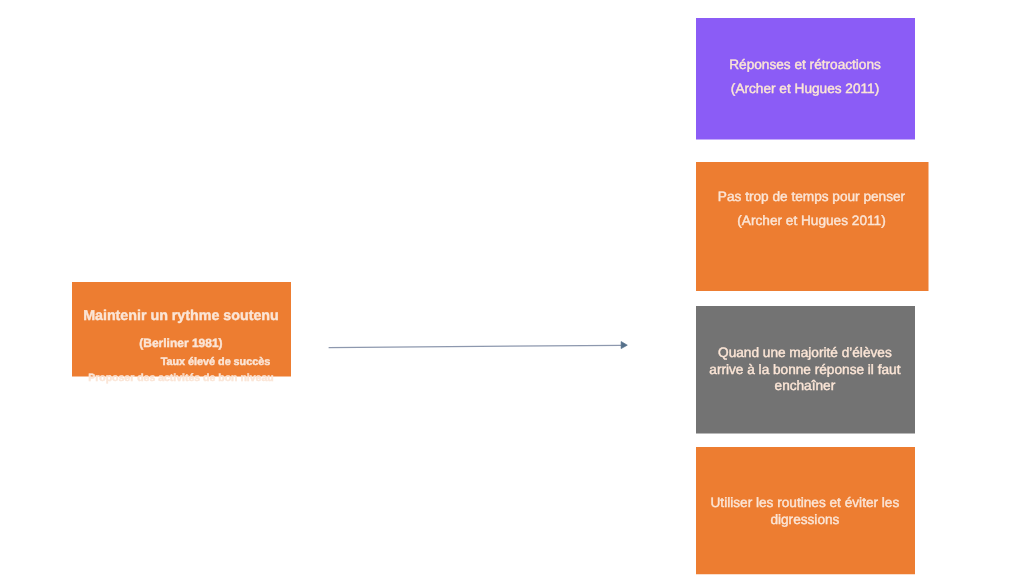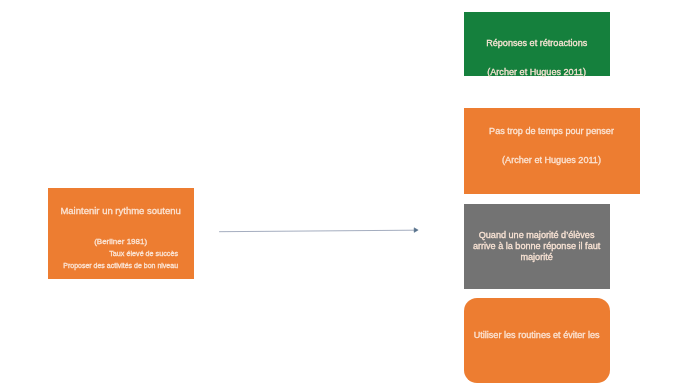--- a/index.html
+++ b/index.html
@@ -5,83 +5,84 @@
 <style>
   html,body{margin:0;padding:0;}
   body{width:680px;height:383px;background:#ffffff;overflow:hidden;
        font-family:"Liberation Sans",sans-serif;
        -webkit-font-smoothing:antialiased;}
   #slide{position:relative;width:680px;height:383px;background:#fff;}
   .box{position:absolute;background:#ED7D31;box-sizing:border-box;}
   .boxtext{position:absolute;left:0;right:0;text-align:center;color:#FBE5D6;-webkit-text-stroke:0.28px #FBE5D6;
            font-size:9.1px;line-height:10.05px;}
   .para{margin:0;}
-  .para + .para{margin-top:19px;}
+  .para + .para{margin-top:6px;}
   .ln{display:block;white-space:pre;}
   .pl{position:absolute;left:0;right:0;}
   #srcbox .ln{white-space:pre;}
 </style>
 </head>
 <body>
 
 <div id="slide" style="background-color: rgb(255, 255, 255);">
 
-  <div class="box" id="srcbox" style="left: 47.7px; top: 187.8px; width: 145.9px; height: 91px; background-color: rgb(237, 125, 49);">
+  <div class="box" id="srcbox" style="left: 47.7px; top: 187.8px; width: 145.9px; height: 63px; background-color: rgb(237, 125, 49); font-weight: bold;">
     <div class="boxtext" style="top: 0px; color: rgb(251, 229, 214);">
       <div class="para pl" style="top:18.7px;font-size:9.5px;line-height:10px;">
         <span class="ln">Maintenir un rythme soutenu</span>
       </div>
       <div class="para pl" style="top:29.9px;font-size:8.0px;line-height:10px;">
         <span class="ln">(Berliner 1981)</span>
       </div>
       <div class="para pl" style="top:42.1px;font-size:7.2px;line-height:10px;padding-left:46px;">
         <span class="ln">Taux élevé de succès</span>
       </div>
       <div class="para pl" style="top:54.2px;font-size:7.0px;line-height:10px;">
         <span class="ln">Proposer des activités de bon niveau</span>
       </div>
     </div>
   </div>
 
-  <div class="box" style="left: 463.5px; top: 12.2px; width: 146.4px; height: 64px; background-color: #15803d;">
+  <div class="box" style="left: 463.5px; top: 12.2px; width: 146.4px; height: 81px; background-color: #8b5cf6;">
     <div class="boxtext" style="top: 25.7px; line-height: 10.3px; color: rgb(251, 229, 214);">
       <div class="para">
         <span class="ln">Réponses et rétroactions</span>
       </div>
       <div class="para">
         <span class="ln">(Archer et Hugues 2011)</span>
       </div>
     </div>
   </div>
 
-  <div class="box" style="left: 463.5px; top: 107.6px; width: 176px; height: 86.3px; background-color: rgb(237, 125, 49);">
+  <div class="box" style="left: 463.5px; top: 107.6px; width: 155px; height: 86.3px; background-color: rgb(237, 125, 49);">
     <div class="boxtext" style="top: 18px; color: rgb(251, 229, 214);">
       <div class="para">
         <span class="ln">Pas trop de temps pour penser</span>
       </div>
       <div class="para">
         <span class="ln">(Archer et Hugues 2011)</span>
       </div>
     </div>
   </div>
 
   <div class="box" style="left: 463.5px; top: 203.7px; width: 146.2px; height: 85px; background-color: #737373;">
     <div class="boxtext" style="top: 26.6px; line-height: 10.8px; color: rgb(251, 229, 214);">
       <div class="para">
         <span class="ln">Quand une majorité d’élèves</span>
         <span class="ln">arrive à la bonne réponse il faut</span>
-        <span class="ln">majorité</span>
+        <span class="ln">enchaîner</span>
       </div>
     </div>
   </div>
 
-  <div class="box" style="left: 463.5px; top: 298.4px; width: 146.2px; height: 84.6px; background-color: rgb(237, 125, 49); border-radius: 13px;">
+  <div class="box" style="left: 463.5px; top: 298.4px; width: 146.2px; height: 84.6px; background-color: rgb(237, 125, 49);">
     <div class="boxtext" style="top: 31.6px; line-height: 10.9px; color: rgb(251, 229, 214);">
       <div class="para">
         <span class="ln">Utiliser les routines et éviter les</span>
+        <span class="ln">digressions</span>
       </div>
     </div>
   </div>
 
   <svg id="arrow" width="680" height="383" style="position:absolute;left:0;top:0;pointer-events:none">
     <line x1="219.1" y1="231.7" x2="414.2" y2="230.2" stroke-width="0.8" stroke="#8D98AE"></line>
     <path d="M414.1 227.7 L418.2 230.1 L414.1 232.4 Z" stroke="#55708A" stroke-width="0.45" stroke-linejoin="miter" fill="#55708A"></path>
   </svg>
 </div>
 

